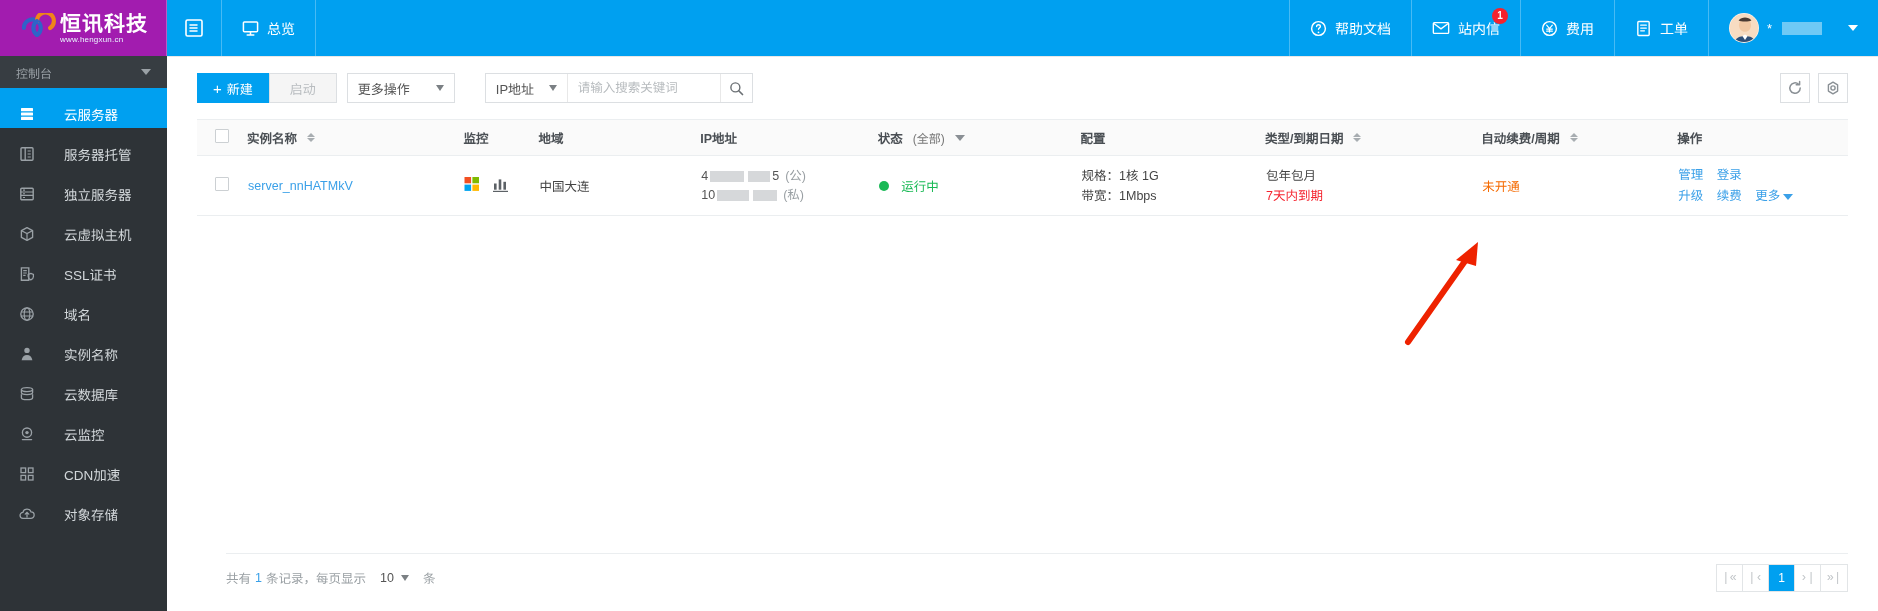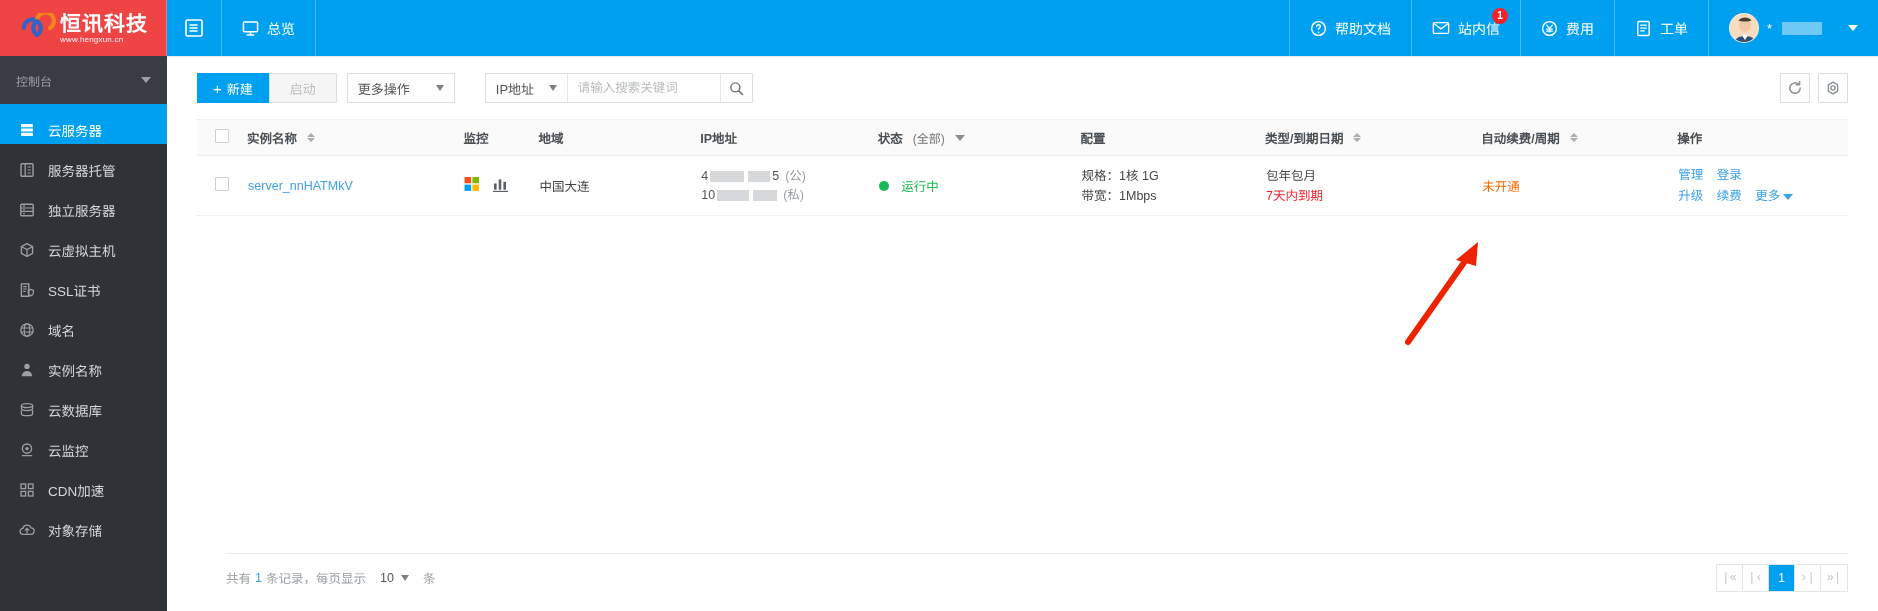--- a/index.html
+++ b/index.html
@@ -18,21 +18,21 @@
   
   .topbar {
     position: absolute; top: 0; left: 0; width: 1878px; height: 56px;
     background: #00a0f0;
     display: flex; align-items: stretch;
   }
   .logo-box {
     width: 167px; height: 56px;
     display: flex; align-items: center; justify-content: center;
     border-right: 1px solid rgba(255,255,255,.28);
-    background: #ef4444;
+    background: #a21caf;
   }
   .logo-wrap { display: flex; align-items: center; }
   .logo-mark { width: 38px; height: 30px; margin-right: 4px; flex: 0 0 auto; }
   .logo-txt { display: flex; flex-direction: column; line-height: 1; }
   .logo-cn { font-size: 21px; font-weight: 700; color: #fff; letter-spacing: 1px; }
   .logo-en { font-size: 8px; color: #eaf7ff; margin-top: 2px; letter-spacing: .2px; }
 
   .nav-item {
     display: flex; align-items: center; gap: 8px;
     padding: 0 20px; height: 56px;
@@ -66,31 +66,31 @@
     background: #6fc9f5; vertical-align: middle; margin-left: 2px;
   }
   .user-star { color: #fff; font-size: 13px; }
 
   
   .sidebar {
     position: absolute; top: 56px; left: 0; width: 167px; height: 555px;
     background: #2e3337;
   }
   .side-head {
-    height: 48px; display: flex; align-items: center; justify-content: space-between;
+    height: 32px; display: flex; align-items: center; justify-content: space-between;
     padding: 0 16px; color: #9aa1a6; font-size: 12px;
     background: #373d42;
     gap: 20px;
   }
   .side-caret {
     width: 0; height: 0; border-left: 5px solid transparent;
     border-right: 5px solid transparent; border-top: 6px solid #9aa1a6;
   }
   .side-item {
-    height: 40px; display: flex; align-items: center; gap: 13px;
+    height: 40px; display: flex; align-items: center; gap: 29px;
     padding: 11px 0 0 19px; color: #d2d7da; font-size: 13.5px; cursor: pointer;
   }
   .side-item.active { background: #00a0f0; color: #fff; }
   .side-ico { width: 16px; height: 16px; flex: 0 0 auto; display: block; }
   .collapse-handle {
     position: absolute; left: 167px; top: 336px;
     width: 15px; height: 44px;
     background: #e6eaec;
     clip-path: polygon(0 0, 100% 12%, 100% 88%, 0 100%);
     display: flex; align-items: center; justify-content: center;

